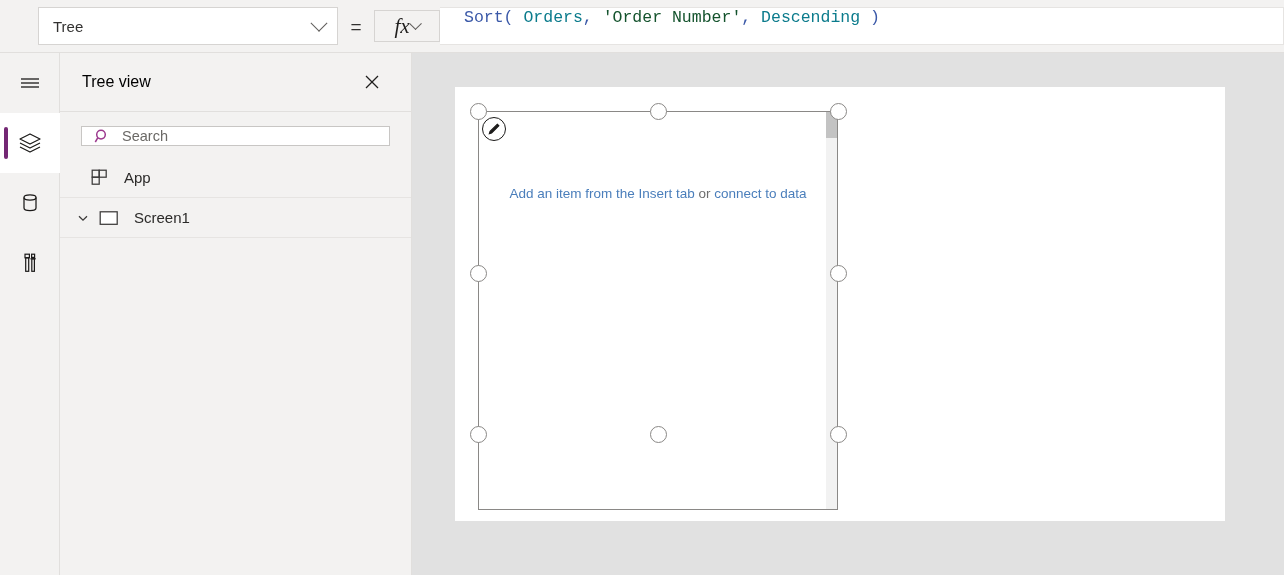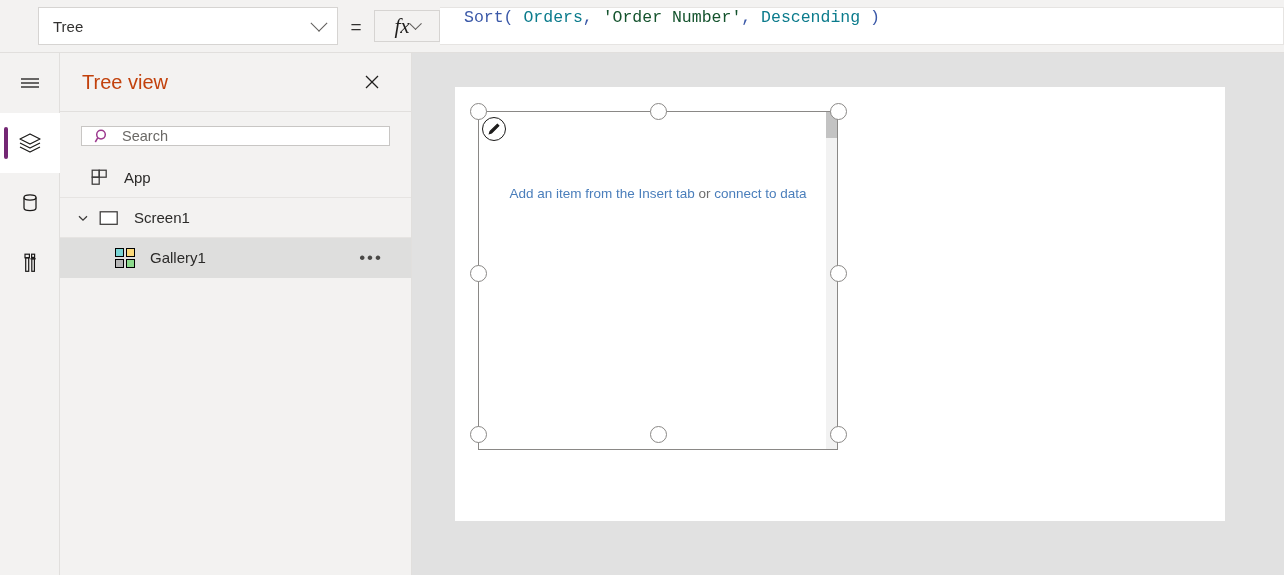--- a/index.html
+++ b/index.html
@@ -138,22 +138,22 @@
   #tree-header {
     height: 59px;
     border-bottom: 1px solid #e1dfdd;
     display: flex;
     align-items: center;
     justify-content: space-between;
     padding: 0 28px 0 22px;
     box-sizing: border-box;
   }
   #tree-title {
-    font-size: 20px;
-    color: #c2410c;
+    font-size: 16px;
+    color: #000000;
     line-height: 1;
   }
   #close-panel {
     width: 22px; height: 22px;
     cursor: pointer;
     display: flex;
     align-items: center;
     justify-content: center;
   }
   #search-row {
@@ -247,21 +247,21 @@
     position: absolute;
     left: 43px; top: 34px;
     width: 770px; height: 434px;
     background: #ffffff;
   }
 
   
   #gallery-control {
     position: absolute;
     left: 478px; top: 111px;
-    width: 360px; height: 339px;
+    width: 360px; height: 399px;
   }
   #gallery-border {
     position: absolute;
     left: 0; top: 0; right: 0; bottom: 0;
     border: 1px solid #8a8886;
     box-sizing: border-box;
   }
   #gallery-empty-text {
     position: absolute;
     left: 0; right: 0;
@@ -429,32 +429,20 @@
       </svg>
     </span>
     <span class="node-icon">
       <svg width="20" height="16" viewBox="0 0 20 16" aria-hidden="true">
         <rect x="1.2" y="1.8" width="17" height="12.5" fill="#ffffff" stroke="#3b3a39" stroke-width="1.25"></rect>
       </svg>
     </span>
     <span class="node-label">Screen1</span>
   </div>
 
-  <div class="tree-row indent-child selected">
-    <span class="node-icon">
-      <span class="gallery-ico">
-        <i class="g-tl"></i>
-          <i class="g-tr"></i>
-          <i class="g-bl"></i>
-          <i class="g-br"></i>
-      </span>
-    </span>
-    <span class="node-label">Gallery1</span>
-    <span class="ellipsis">•••</span>
-  </div>
 </div>
 
 <div id="work-area">
   <div id="app-canvas"></div>
 </div>
 
 <div id="gallery-control">
   <div id="gallery-border"></div>
 
   <div id="gallery-empty-text">

